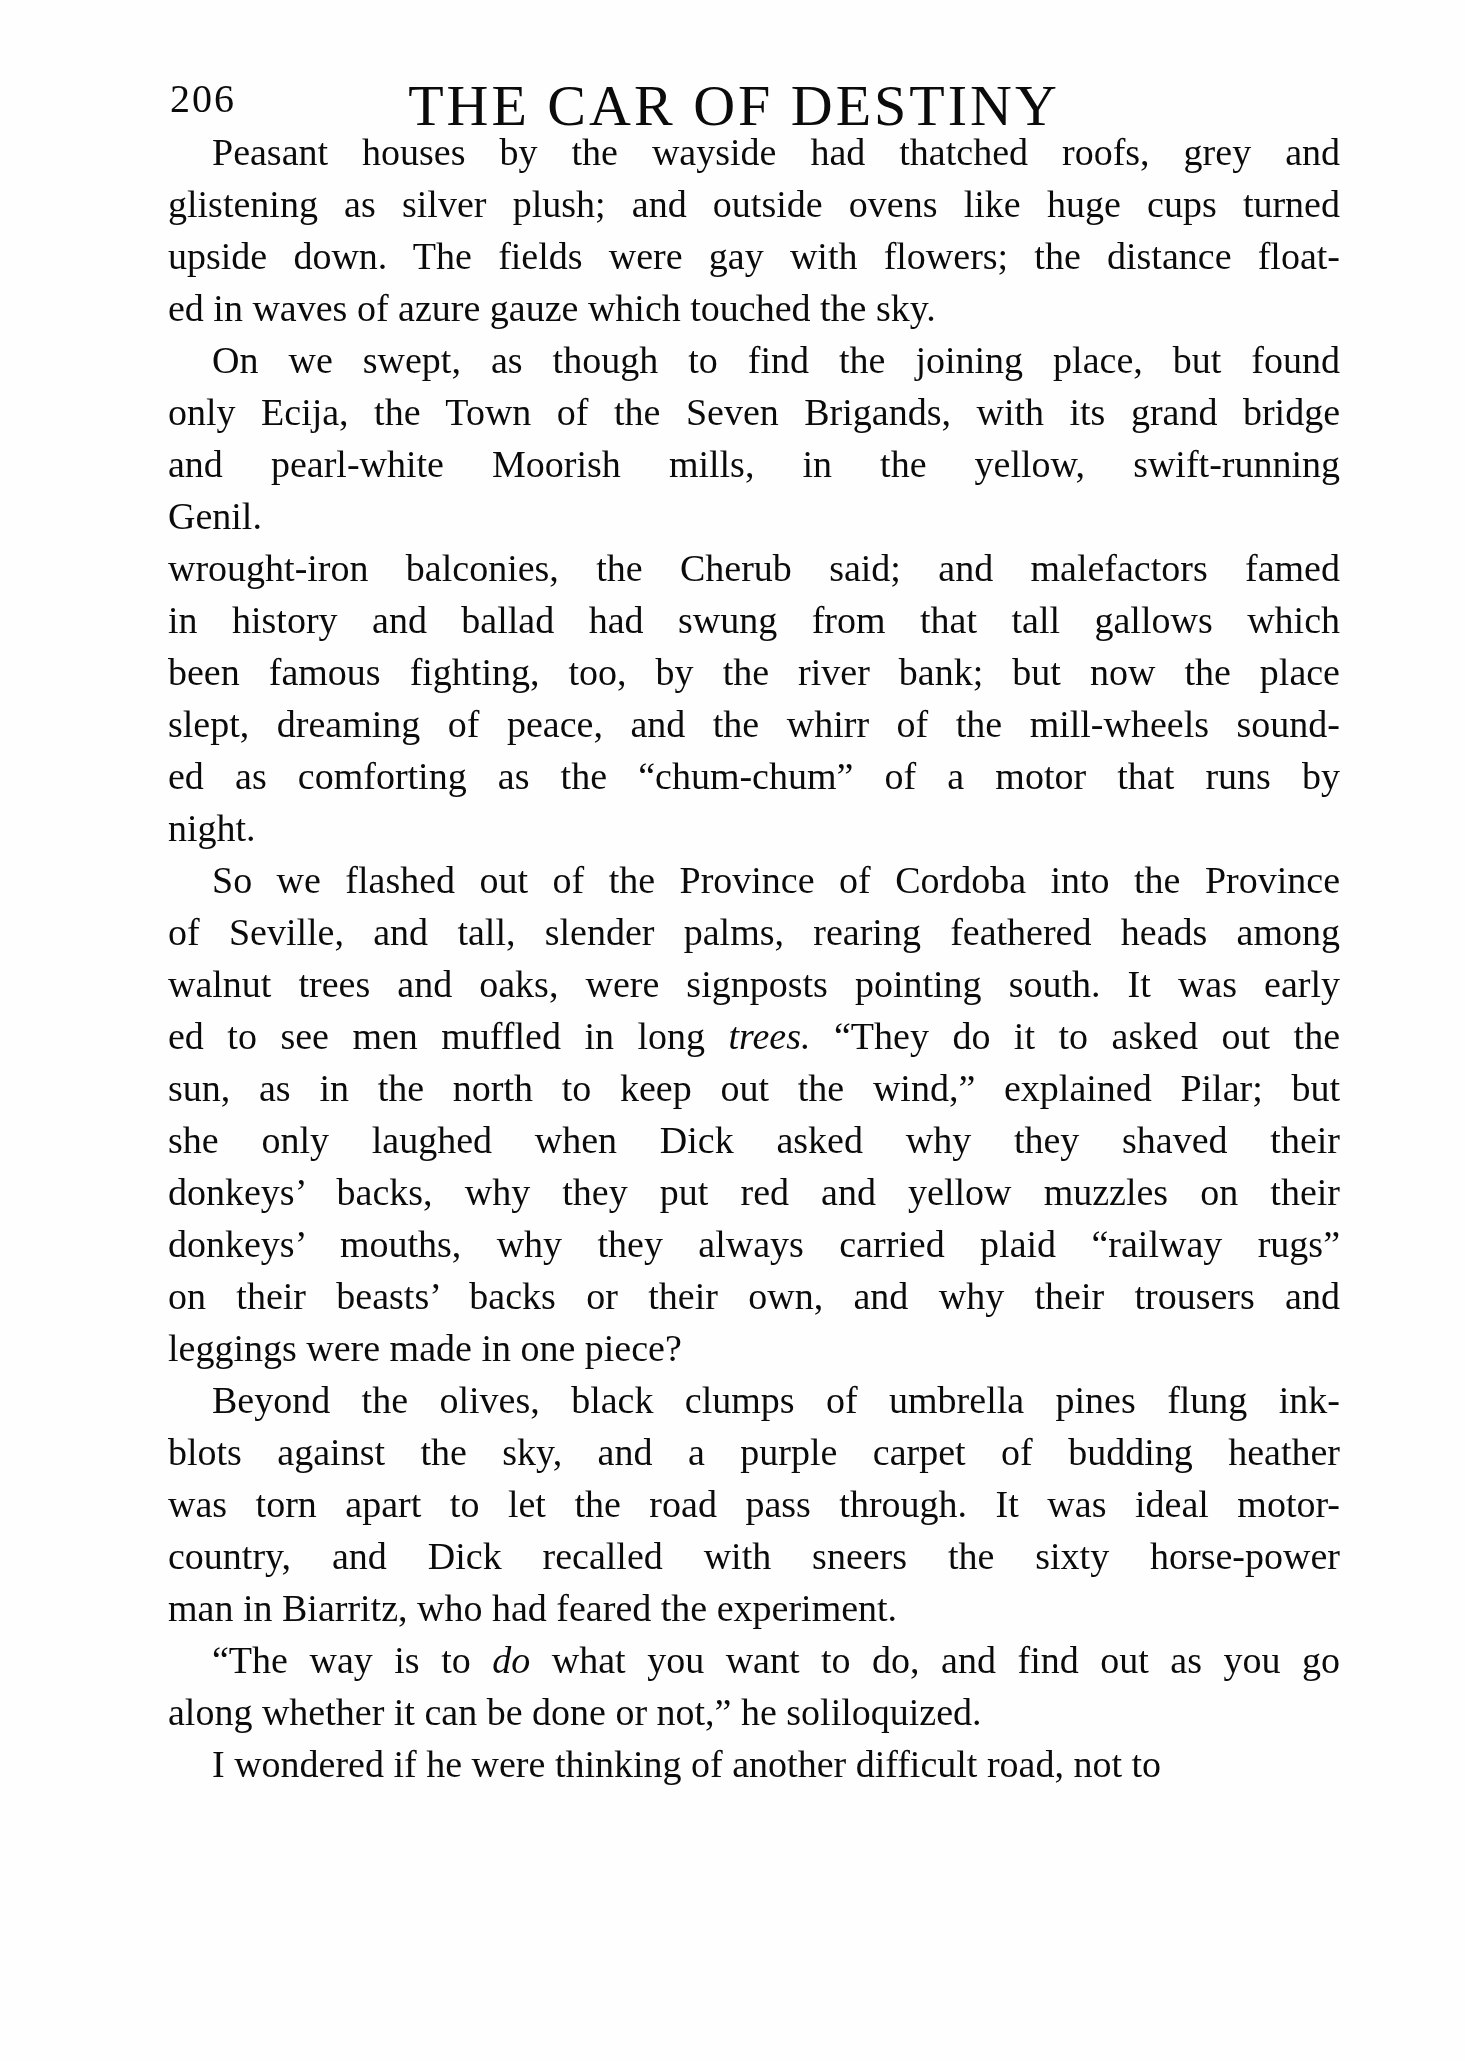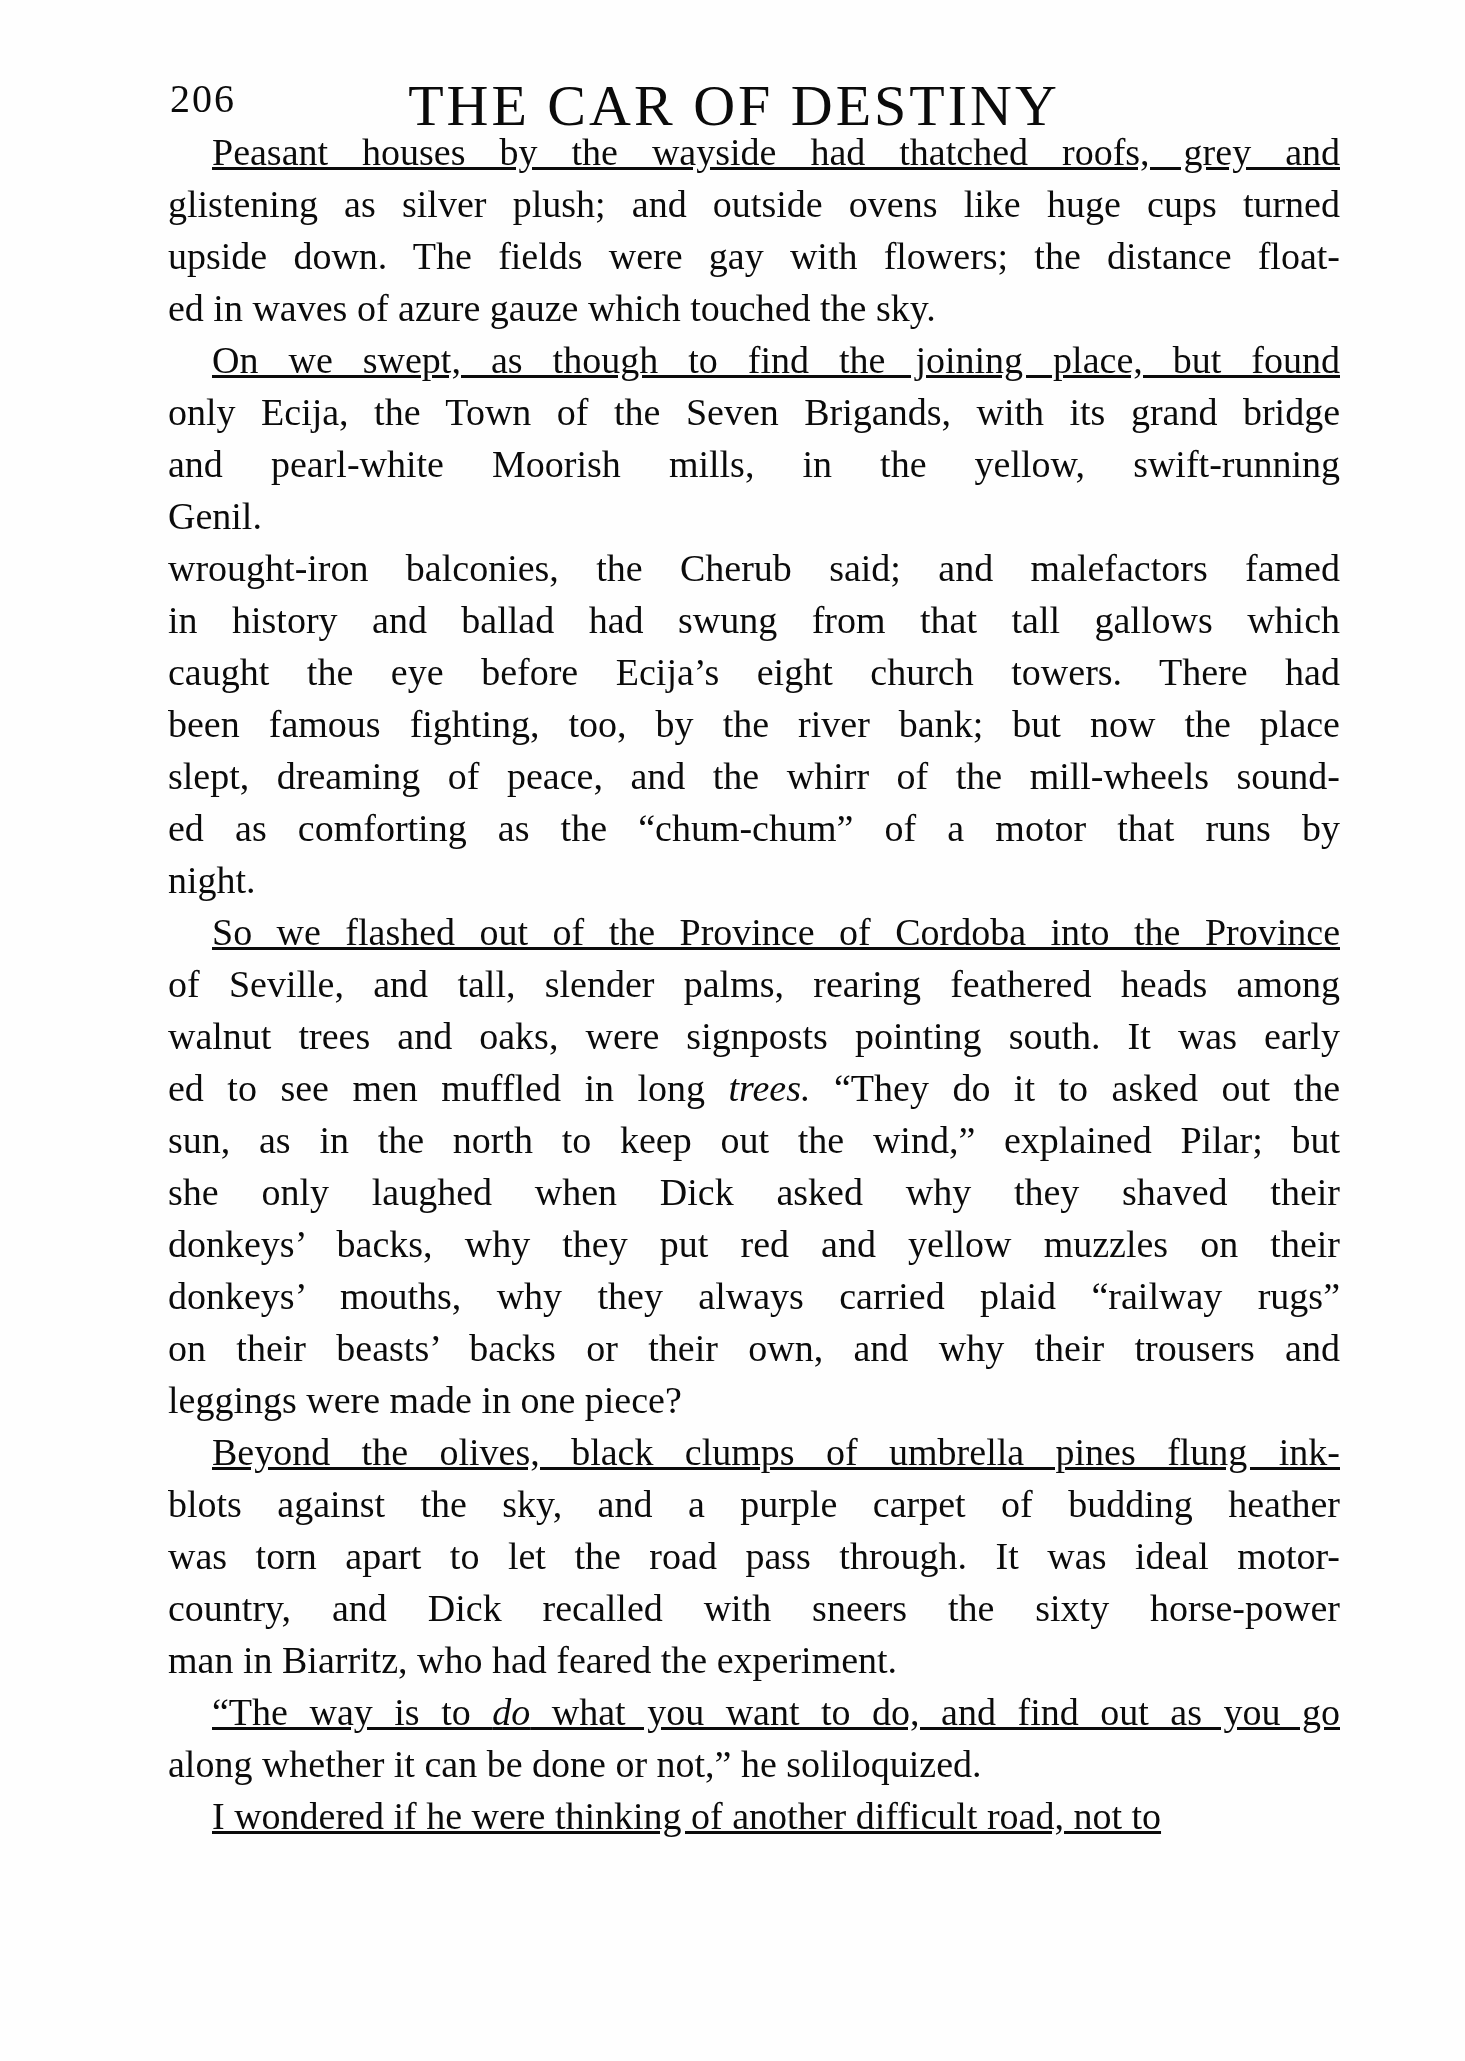--- a/index.html
+++ b/index.html
@@ -47,21 +47,21 @@
     left: 168px;
     width: 1172px;
     font-size: 38px;
     line-height: 52px;
   }
   .paragraph { margin: 0; }
   .line {
     text-align: justify;
     text-align-last: justify;
   }
-  .line.indent { padding-left: 44px; text-decoration: underline; }
+  .line.indent { padding-left: 44px; }
   .line.last { text-align-last: left; }
   .italic { font-style: italic; }
 </style>
 </head>
 <body>
 
 <div class="page">
   <div class="running-head">
     <span class="page-num">206</span>
     <span class="running-title">THE CAR OF DESTINY</span>
@@ -75,21 +75,20 @@
       </div>
       <div class="paragraph">
         <div class="line indent"><span>On we swept, as though to find the joining place, but found</span></div>
         <div class="line"><span>only Ecija, the Town of the Seven Brigands, with its grand bridge</span></div>
         <div class="line"><span>and pearl-white Moorish mills, in the yellow, swift-running</span></div>
         <div class="line last"><span>Genil.</span></div>
       </div>
       <div class="paragraph">
         <div class="line"><span>wrought-iron balconies, the Cherub said; and malefactors famed</span></div>
         <div class="line"><span>in history and ballad had swung from that tall gallows which</span></div>
-        <div class="line"><span>caught the eye before Ecija’s eight church towers. There had</span></div>
         <div class="line"><span>been famous fighting, too, by the river bank; but now the place</span></div>
         <div class="line"><span>slept, dreaming of peace, and the whirr of the mill-wheels sound-</span></div>
         <div class="line"><span>ed as comforting as the “chum-chum” of a motor that runs by</span></div>
         <div class="line last"><span>night.</span></div>
       </div>
       <div class="paragraph">
         <div class="line indent"><span>So we flashed out of the Province of Cordoba into the Province</span></div>
         <div class="line"><span>of Seville, and tall, slender palms, rearing feathered heads among</span></div>
         <div class="line"><span>walnut trees and oaks, were signposts pointing south. It was early</span></div>
         <div class="line"><span>ed to see men muffled in long </span><span class="italic">trees.</span><span> “They do it to asked out the</span></div>

